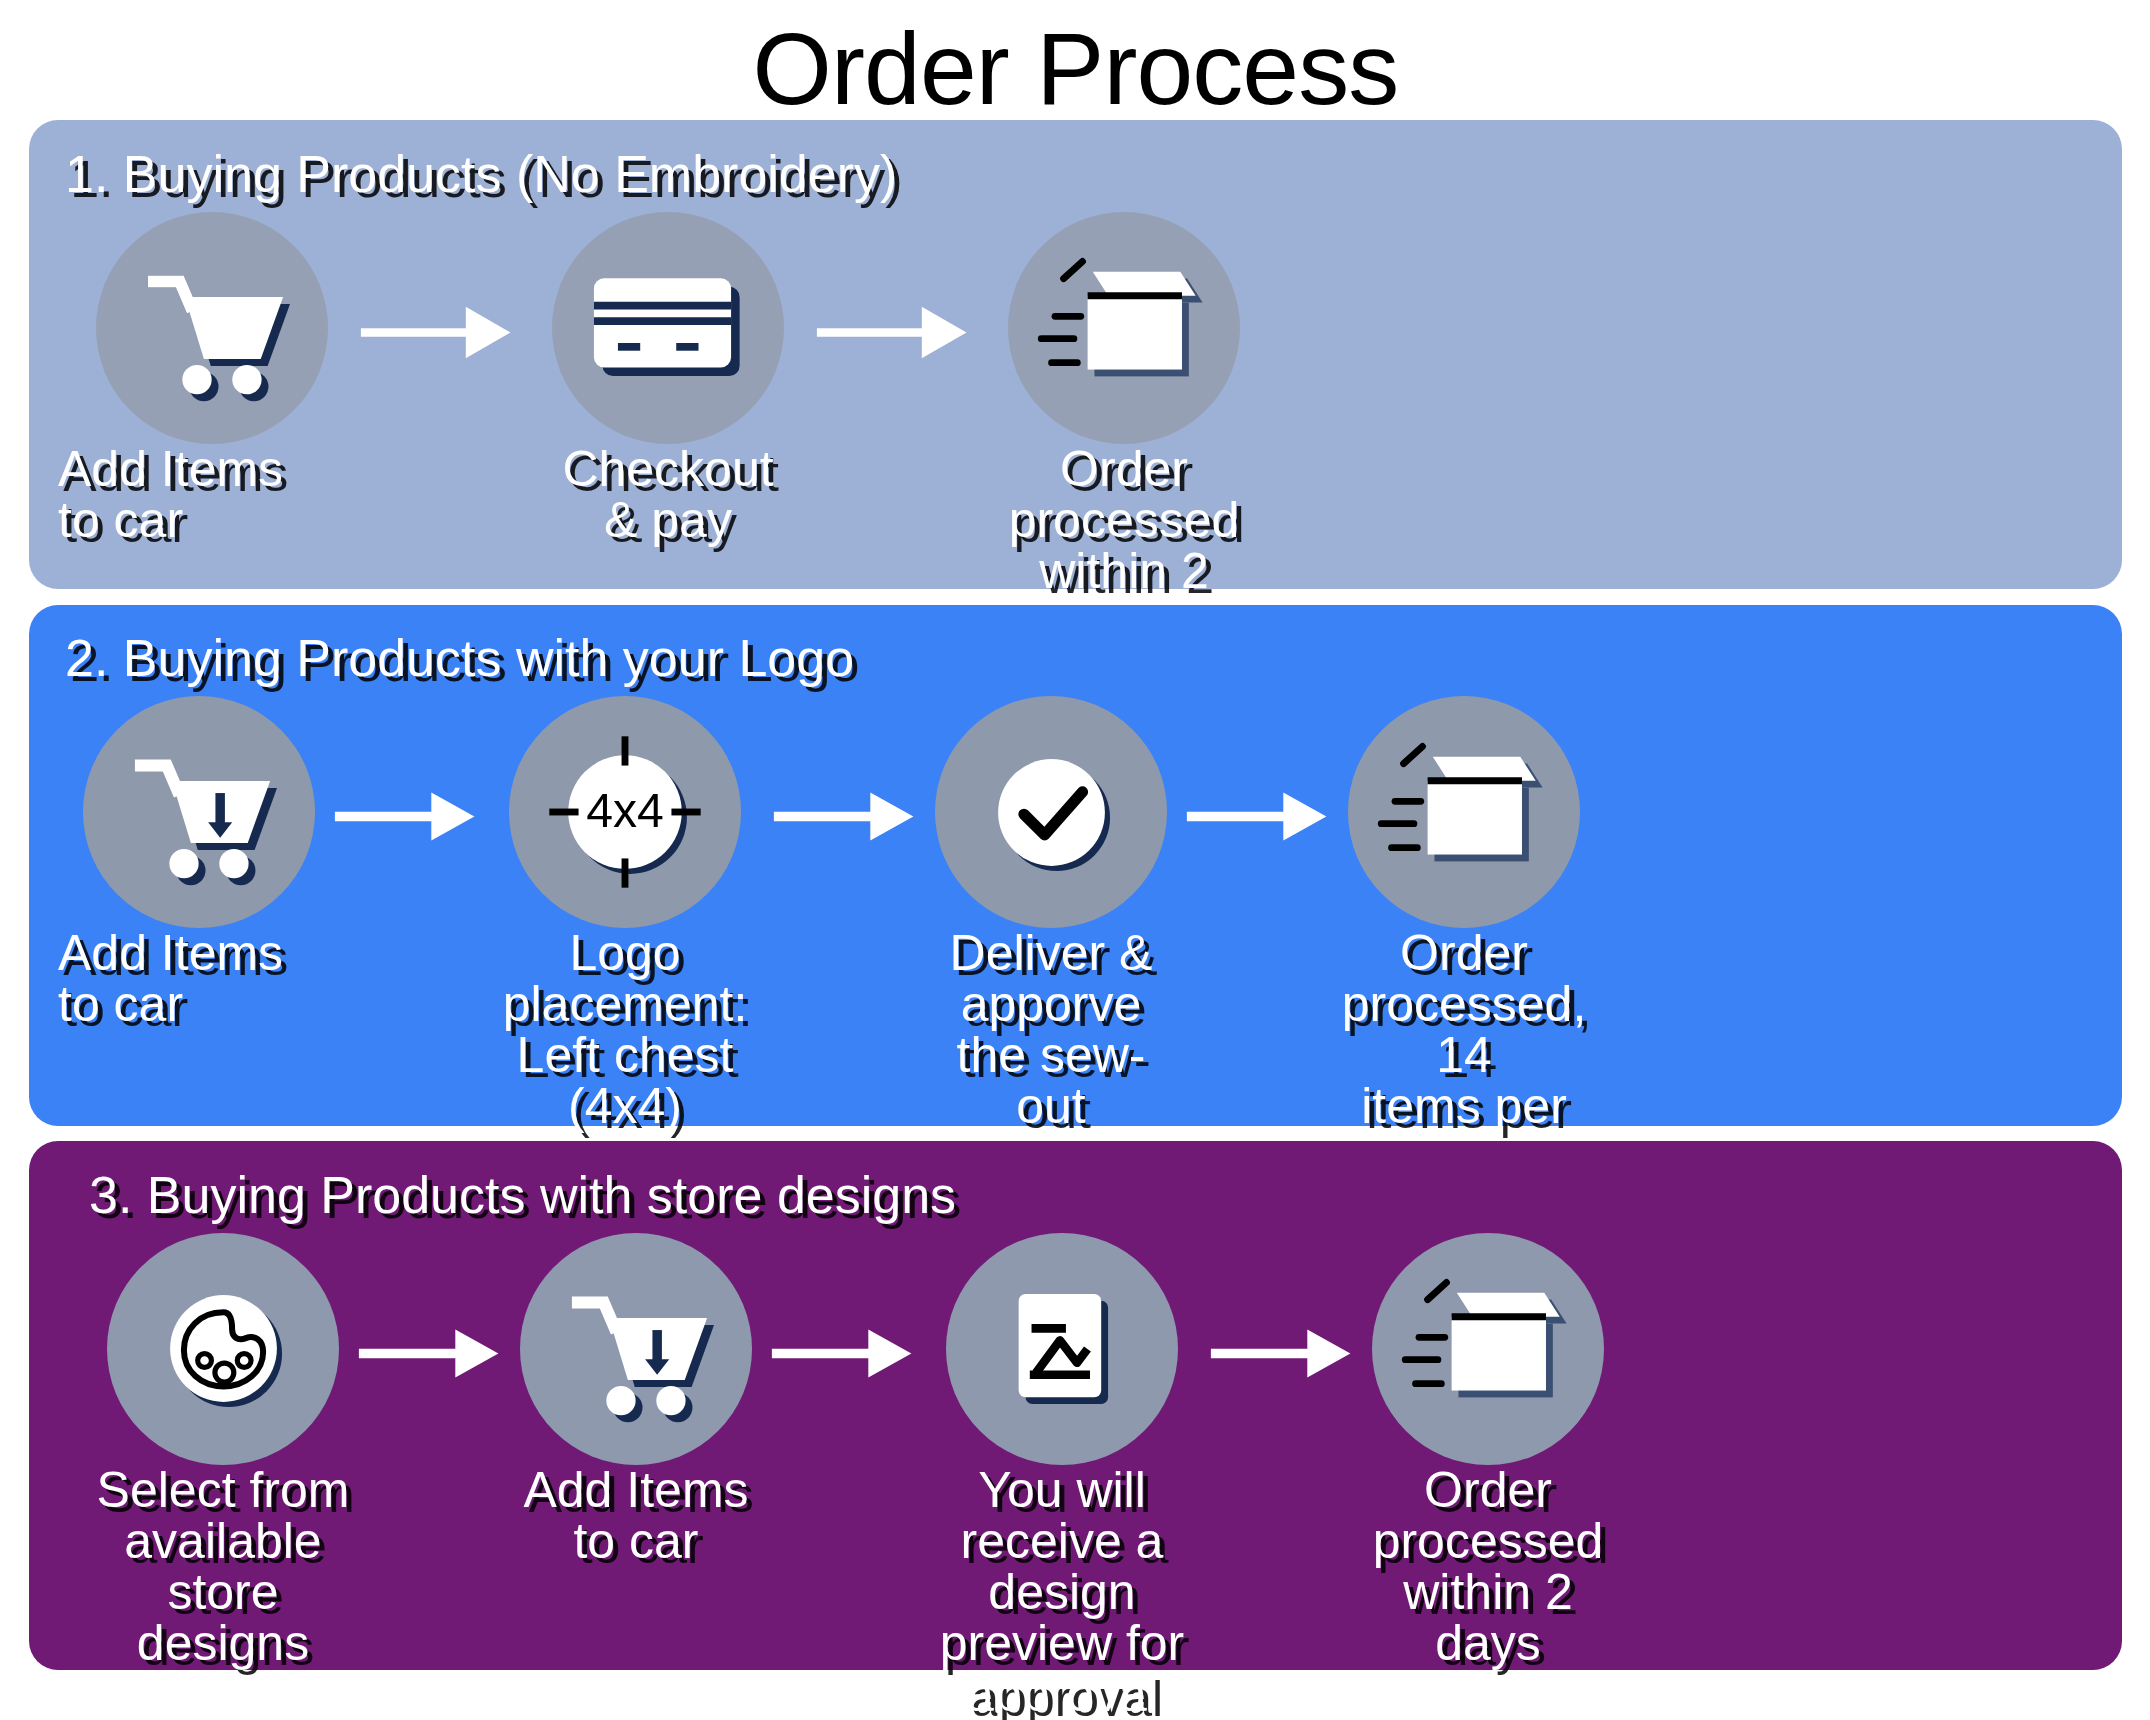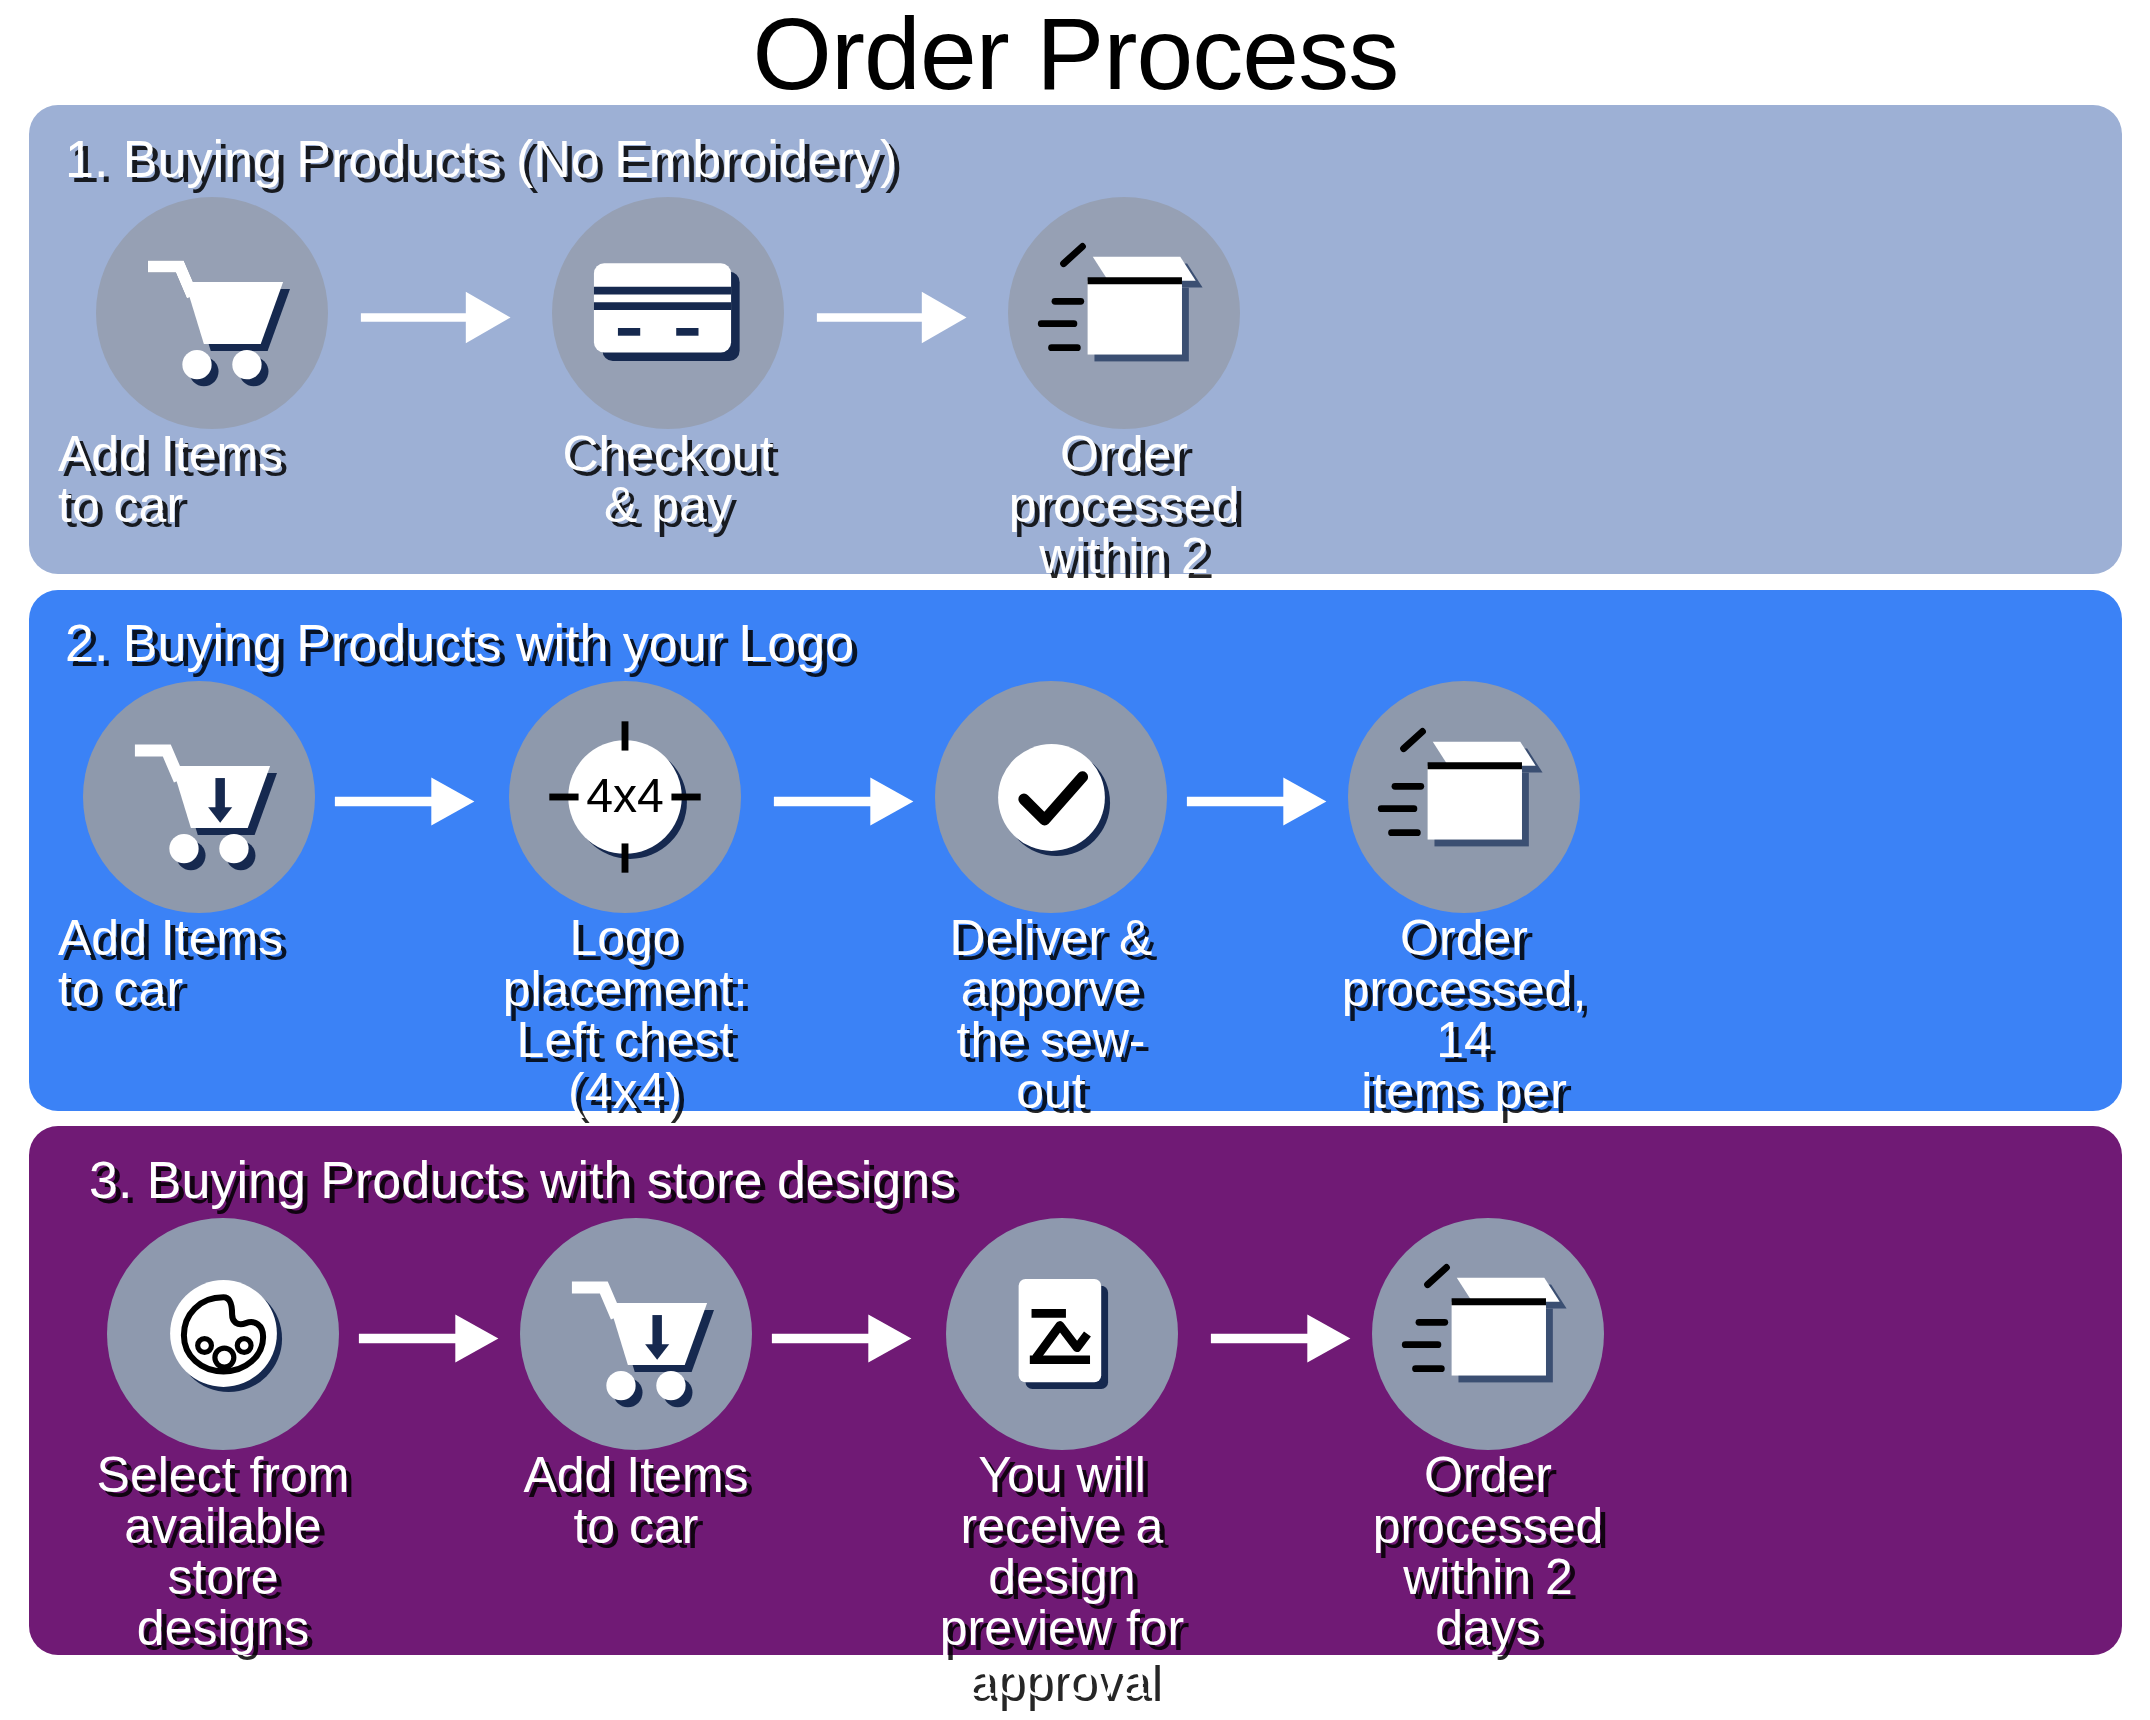--- a/index.html
+++ b/index.html
@@ -10,21 +10,21 @@
     overflow:hidden;
   }
   .page{position:relative;width:2151px;height:1721px;}
 
   .page-title{
     text-align:center;
     font-size:102px;
     line-height:1.0;
     color:#000000;
     font-weight:400;
-    padding-top:3px;
+    padding-top:18px;
     letter-spacing:-0.9px;
   }
 
   .band{
     position:relative;
     margin:0 29px 15.5px 29px;
     border-radius:29px;
     box-sizing:border-box;
     padding:8.6px 0 0 0;
   }

